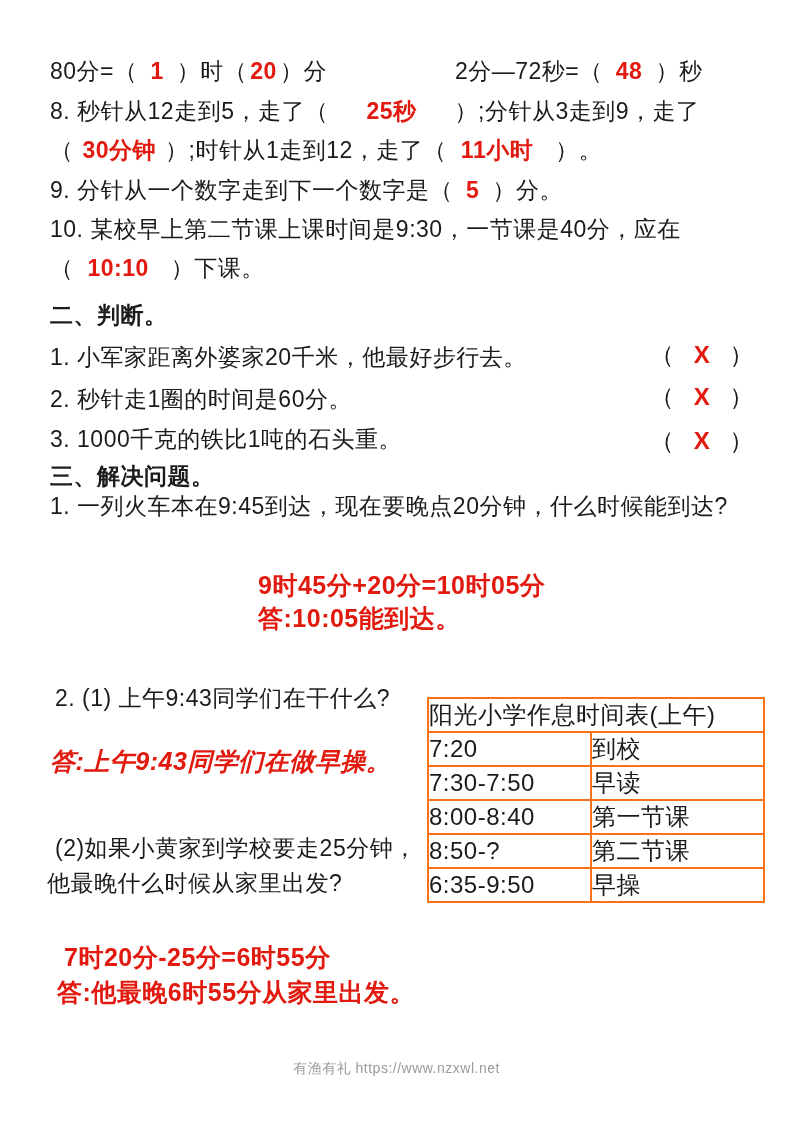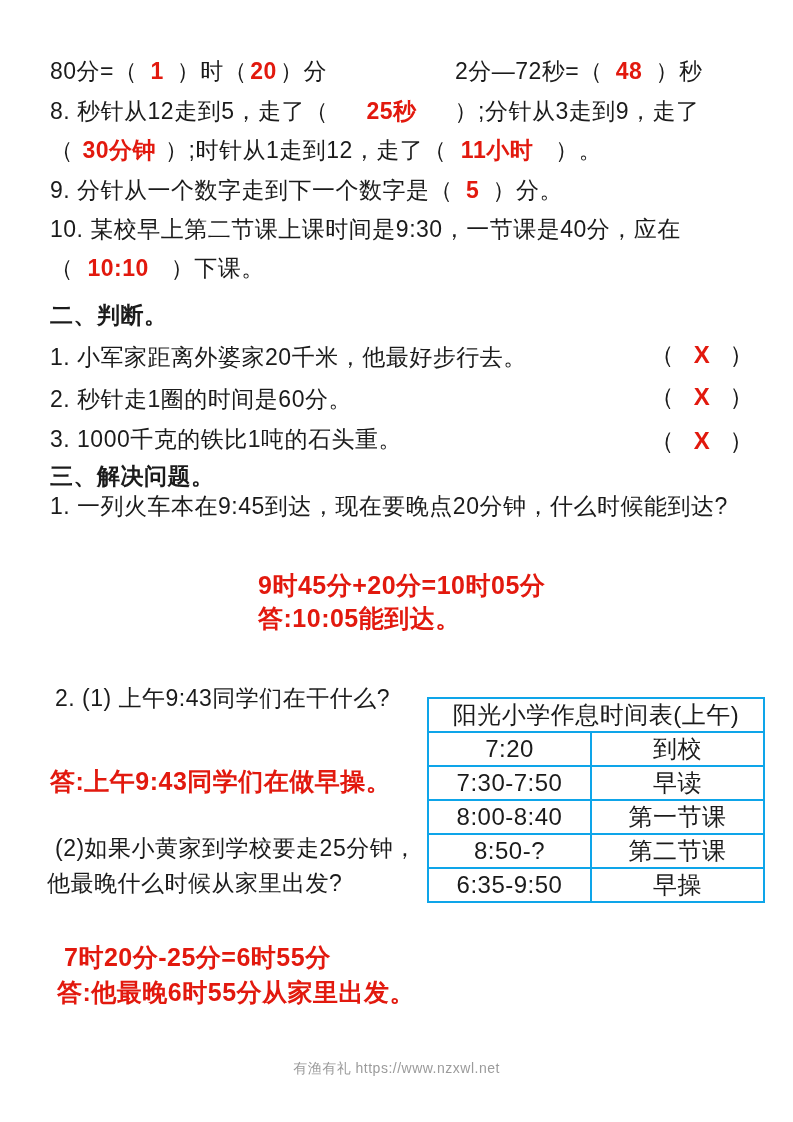--- a/index.html
+++ b/index.html
@@ -48,22 +48,22 @@
   .mark-group .paren{color:#1b1b1b;font-weight:normal;font-size:24px;}
   .mark-group .mark{color:#e2190e;font-weight:bold;font-size:24px;}
   
   .sched{
     position:absolute;
     left:427px;top:697px;
     border-collapse:collapse;
     table-layout:fixed;
   }
   .sched td{
-    border:2px solid #0ea5e9;
-    text-align:center;
+    border:2px solid #f97316;
+    text-align:left;
     vertical-align:middle;
     font-size:24px;
     padding:0;
     height:29px;
     letter-spacing:0.5px;
   }
   .sched .t-title{height:31px;}
   .sched .col-time{width:161px;}
   .sched .col-act{width:171px;}
   .footer{
@@ -136,21 +136,21 @@
 
   <div class="line bold" style="top:461px;">三、解决问题。</div>
 
   <div class="line" style="top:491px;">1. 一列火车本在9:45到达，现在要晚点20分钟，什么时候能到达?</div>
 
   <div class="ans-standalone" style="left:258px;top:570px;">9时45分+20分=10时05分</div>
   <div class="ans-standalone" style="left:258px;top:603px;">答:10:05能到达。</div>
 
   <div class="line" style="top:683px;left:55px;">2. (1) 上午9:43同学们在干什么?</div>
 
-  <div class="ans-standalone" style="left:50px;top:766px;">答:上午9:43同学们在做早操。</div>
+  <div class="ans-standalone" style="left:50px;top:746px;font-style:italic;">答:上午9:43同学们在做早操。</div>
 
   <table class="sched">
     <tbody>
         <tr>
       <td colspan="2" class="t-title">阳光小学作息时间表(上午)</td>
     </tr>
     <tr>
       <td class="col-time">7:20</td>
       <td class="col-act">到校</td>
     </tr>

